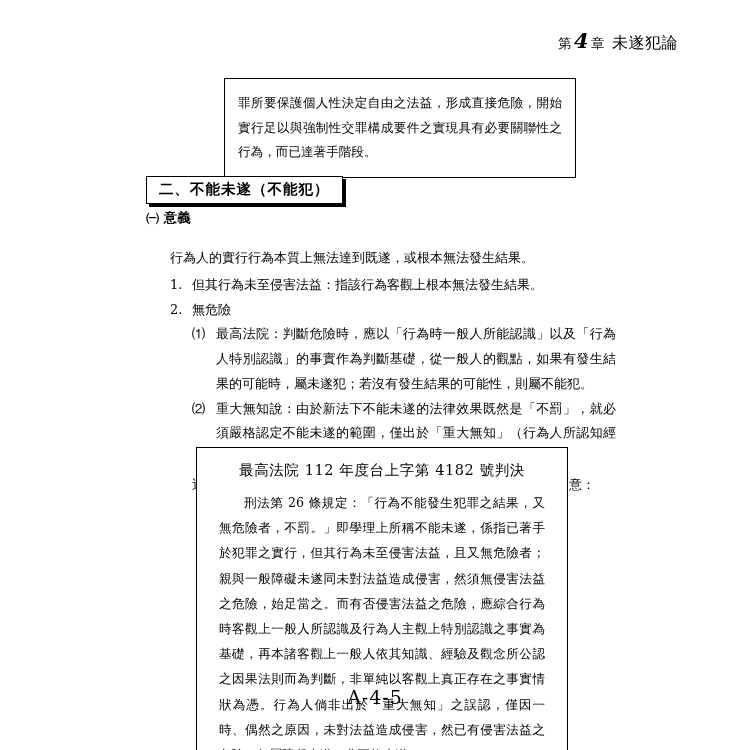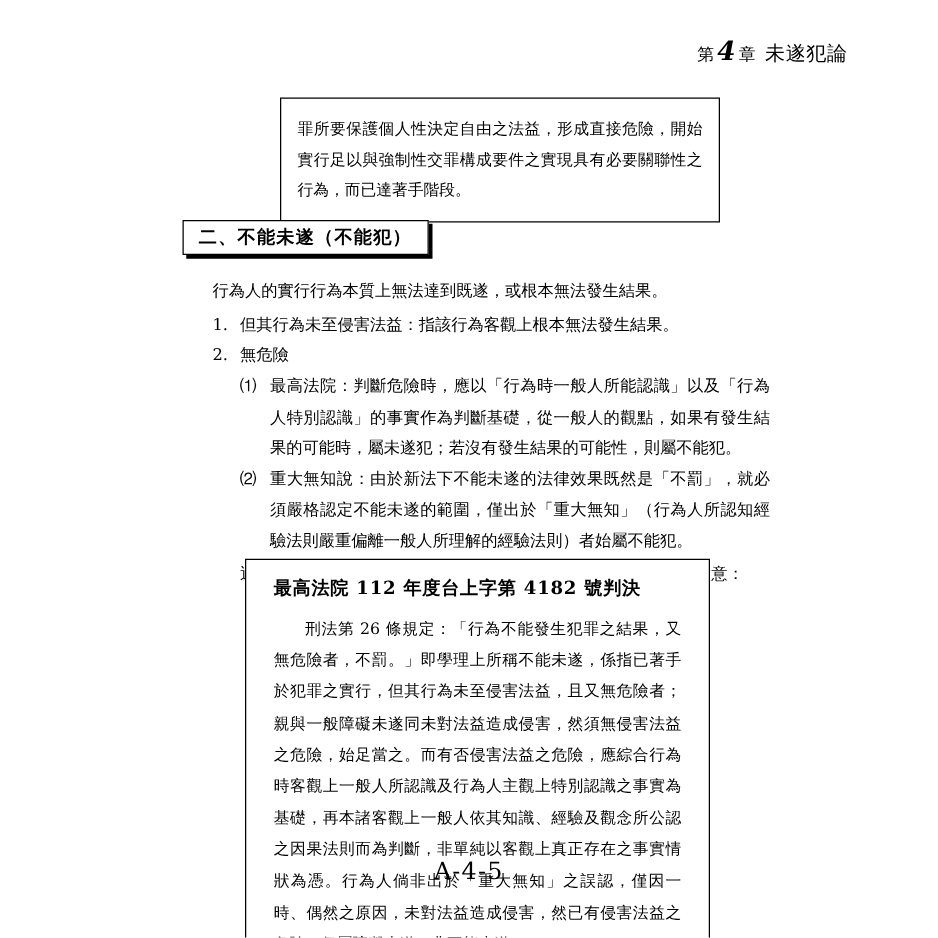--- a/index.html
+++ b/index.html
@@ -157,22 +157,23 @@
     position: absolute;
     left: 196px;
     top: 447px;
     width: 372px;
     border: 1.5px solid #000;
     box-sizing: border-box;
     padding: 13px 22px 16px 22px;
     background: #ffffff;
   }
   .case-title {
+    text-align: center;
     font-size: 14.5px;
-    font-weight: bold;
+    font-weight: normal;
     letter-spacing: 0.6px;
     margin-bottom: 10px;
   }
   .case-body {
     font-size: 12.6px;
     line-height: 2.0;
     text-align: justify;
     text-justify: inter-ideograph;
     text-indent: 25px;
   }
@@ -201,20 +202,23 @@
   </div>
 
   <div class="top-box">
     <span>罪所要保護個人性決定自由之法益，形成直接危險，開始實行足以與強制性交罪構成要件之實現具有必要關聯性之行為，而已達著手階段。</span>
   </div>
 
   <div class="section-head">二、不能未遂（不能犯）</div>
 
   <div class="content">
 
+    <p class="lvl1">
+      <span class="marker">㈠</span><span>意義</span>
+    </p>
     <p class="para">行為人的實行行為本質上無法達到既遂，或根本無法發生結果。</p>
 
 
     <div class="num-item">
       <span class="num">1.</span>
       <span class="txt">但其行為未至侵害法益：指該行為客觀上根本無法發生結果。</span>
     </div>
 
     <div class="num-item">
       <span class="num">2.</span>

